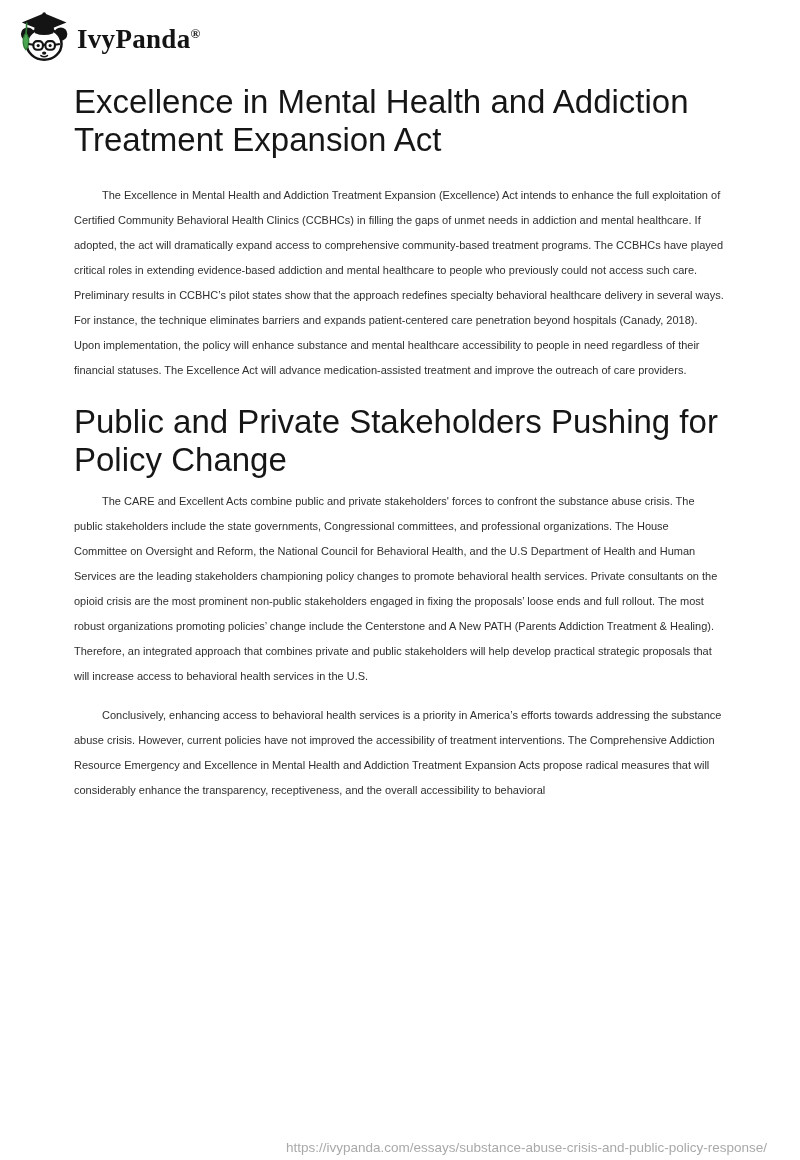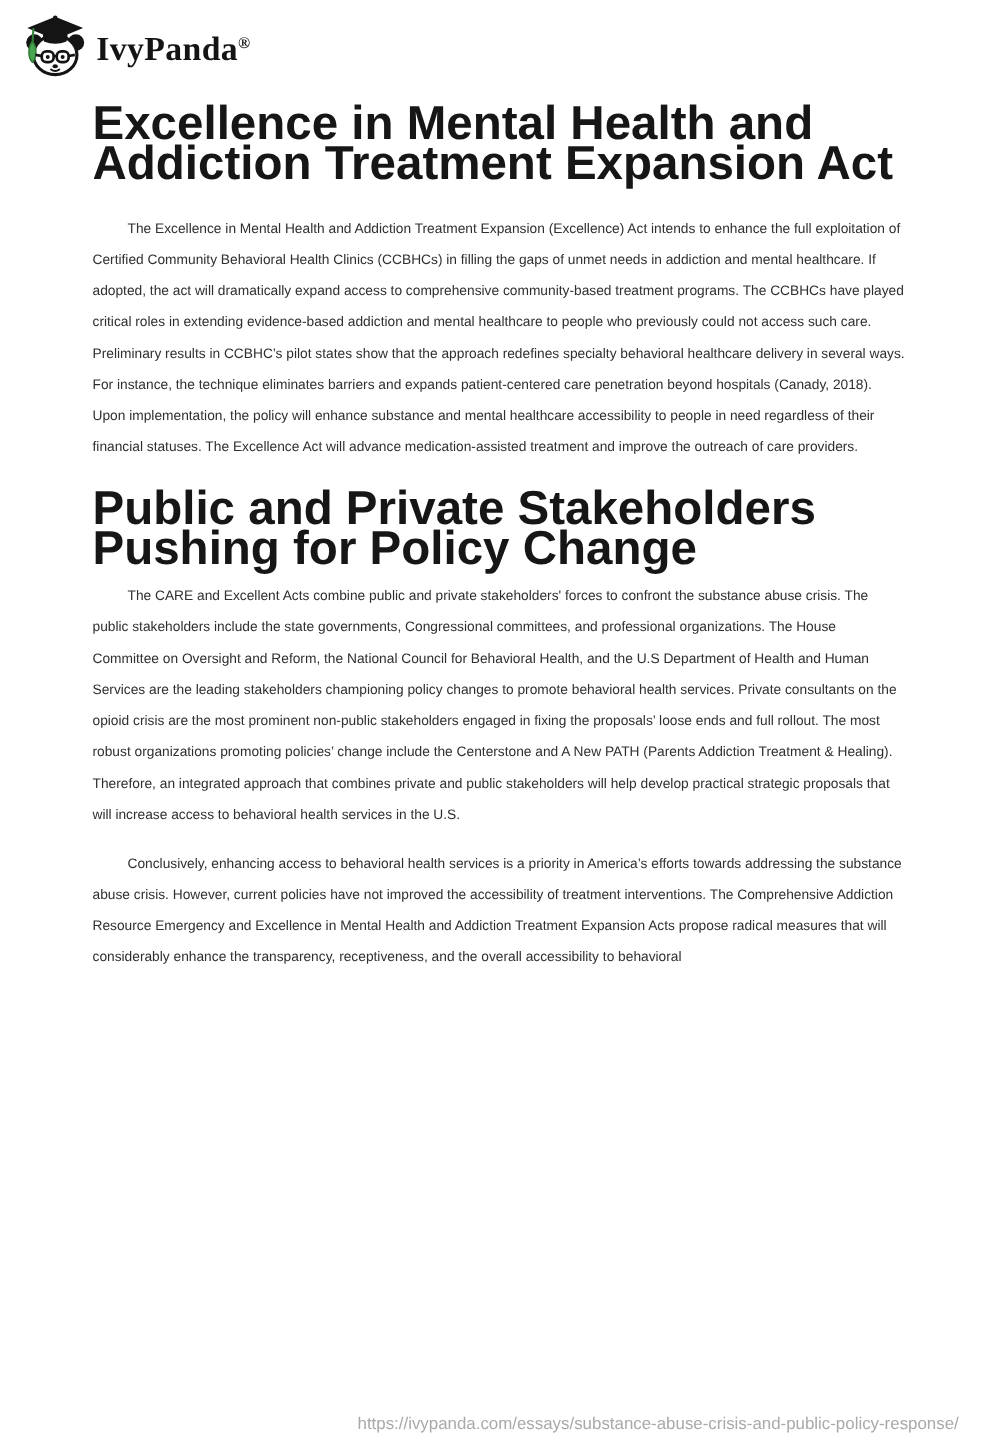--- a/index.html
+++ b/index.html
@@ -34,36 +34,36 @@
     padding-top:9px;
   }
   
   .ink   { fill:var(--logo-black, #141414); }
   .ink-s { stroke:var(--logo-black, #141414); }
   .leaf  { fill:var(--accent-green, #4aa550); }
   .leaf-s{ stroke:var(--accent-dark-green, #2f7d36); }
   
   .content { margin:17px 0 0 74px; width:650px; }
   .content h1 {
-    font-size:38px;
-    line-height:32px;
-    font-weight:700;
+    font-size:33px;
+    line-height:38px;
+    font-weight:400;
     color:var(--heading-text, #161616);
     margin:0 0 24px 0;
   }
   .content h1.mid { margin:20px 0 10px 0; }
   .content p {
     font-size:11px;
     line-height:25px;
     color:var(--body-text, #2f2f2f);
     margin:0 0 14px 0;
     text-indent:28px;
   }
   
-  .ftr { position:absolute; right:33px; bottom:12px;margin-top:46px; }
+  .ftr { position:absolute; right:33px; bottom:4px;margin-top:46px; }
   .footer-url {
     font-size:13.5px;
     color:var(--footer-text, #a9a9a9);
     text-decoration:none;
   }
 </style>
 </head>
 <body>
 
 <div class="page">

